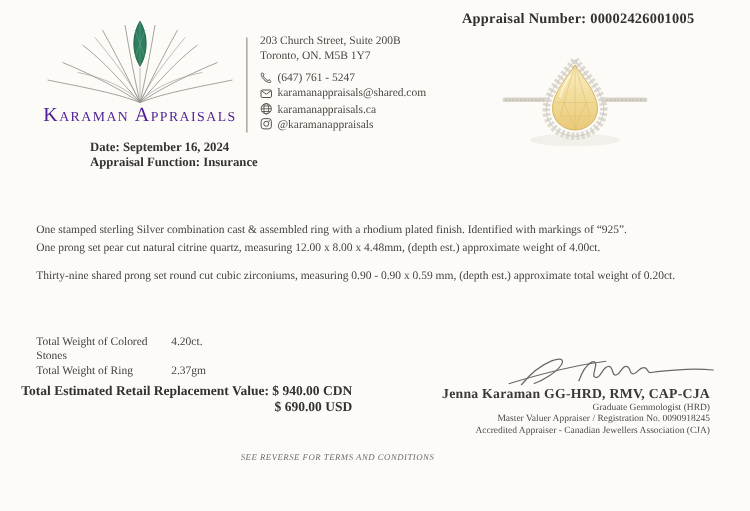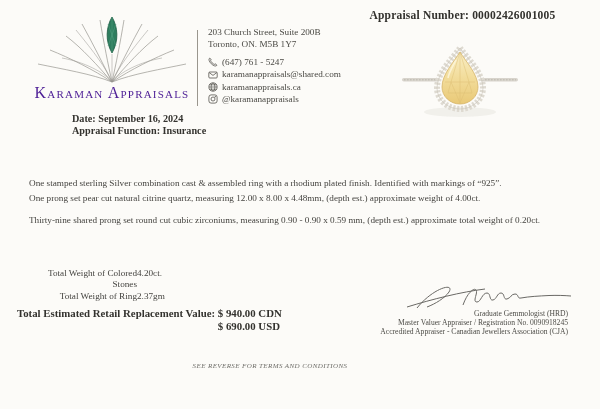--- a/index.html
+++ b/index.html
@@ -30,26 +30,26 @@
   }
   .ring-wrap{left:398px;top:42px;width:124px;height:78px;}
   
   .details{left:29px;top:113px;width:400px;font-weight:bold;font-size:10.2px;
     line-height:11.6px;color:#34332f;margin-left:43px;}
   .para{left:29px;top:0;width:570px;font-size:9.2px;line-height:11px;color:#454440;}
   .p1{top:154px;margin-top:24px;}
   .p2{top:193px;}
   .p3{top:215px;}
   
-  .totals{left:29px;top:268px;font-size:9.2px;line-height:11.4px;color:#454440;text-align:right;}
+  .totals{left:29px;top:268px;font-size:9.2px;line-height:11.4px;color:#454440;}
   .trow{display:flex;}
   .tlabel{width:108px;}
   
   .value-row{left:17px;top:307px;font-weight:bold;font-size:10.8px;color:#33322e;}
-  .value-amounts{display:inline-block;vertical-align:top;}
+  .value-amounts{display:inline-block;vertical-align:top;text-align:right;}
   .value-amounts div{line-height:12.5px;white-space:nowrap;}
   
   .signature{left:405px;top:278px;width:170px;height:36px;}
   .appraiser{right:32px;top:309px;width:260px;text-align:right;color:#3b3a36;}
   .appraiser .aname{font-weight:bold;font-size:11px;white-space:nowrap;letter-spacing:.2px;}
   .appraiser .cred{font-size:7.6px;line-height:9.2px;color:#4c4b46;white-space:nowrap;}
   
   .footer{left:0;top:362px;width:540px;text-align:center;font-style:italic;
     font-size:7px;letter-spacing:.4px;color:#6e6d68;}
 </style>
@@ -201,20 +201,21 @@
   </div>
 
   <svg class="abs signature" viewBox="0 0 170 36">
     <g stroke="#504f4b" stroke-width="1" fill="none" opacity="0.85">
       <path d="M12,30 C28,10 50,4 44,14 C40,20 30,26 22,29"></path>
       <path d="M2,29 C28,21 56,14 80,11"></path>
       <path d="M58,27 C64,10 74,7 71,17 C70,21 69,24 72,24 C76,24 77,15 82,15 C86,15 84,23 88,22 C92,21 92,15 96,15 C100,15 98,22 102,21 C106,20 106,16 110,16 C114,16 112,21 116,20 C124,18.5 134,18 144,17.5 C152,17.2 160,17.5 166,18"></path>
     </g>
   </svg>
   <div class="abs appraiser">
+    <div class="aname">Jenna Karaman GG-HRD, RMV, CAP-CJA</div>
     <div class="cred">Graduate Gemmologist (HRD)</div>
     <div class="cred">Master Valuer Appraiser / Registration No. 0090918245</div>
     <div class="cred">Accredited Appraiser - Canadian Jewellers Association (CJA)</div>
   </div>
 
   <div class="abs footer">SEE REVERSE FOR TERMS AND CONDITIONS</div>
 
 </div>
 
 </body></html>

